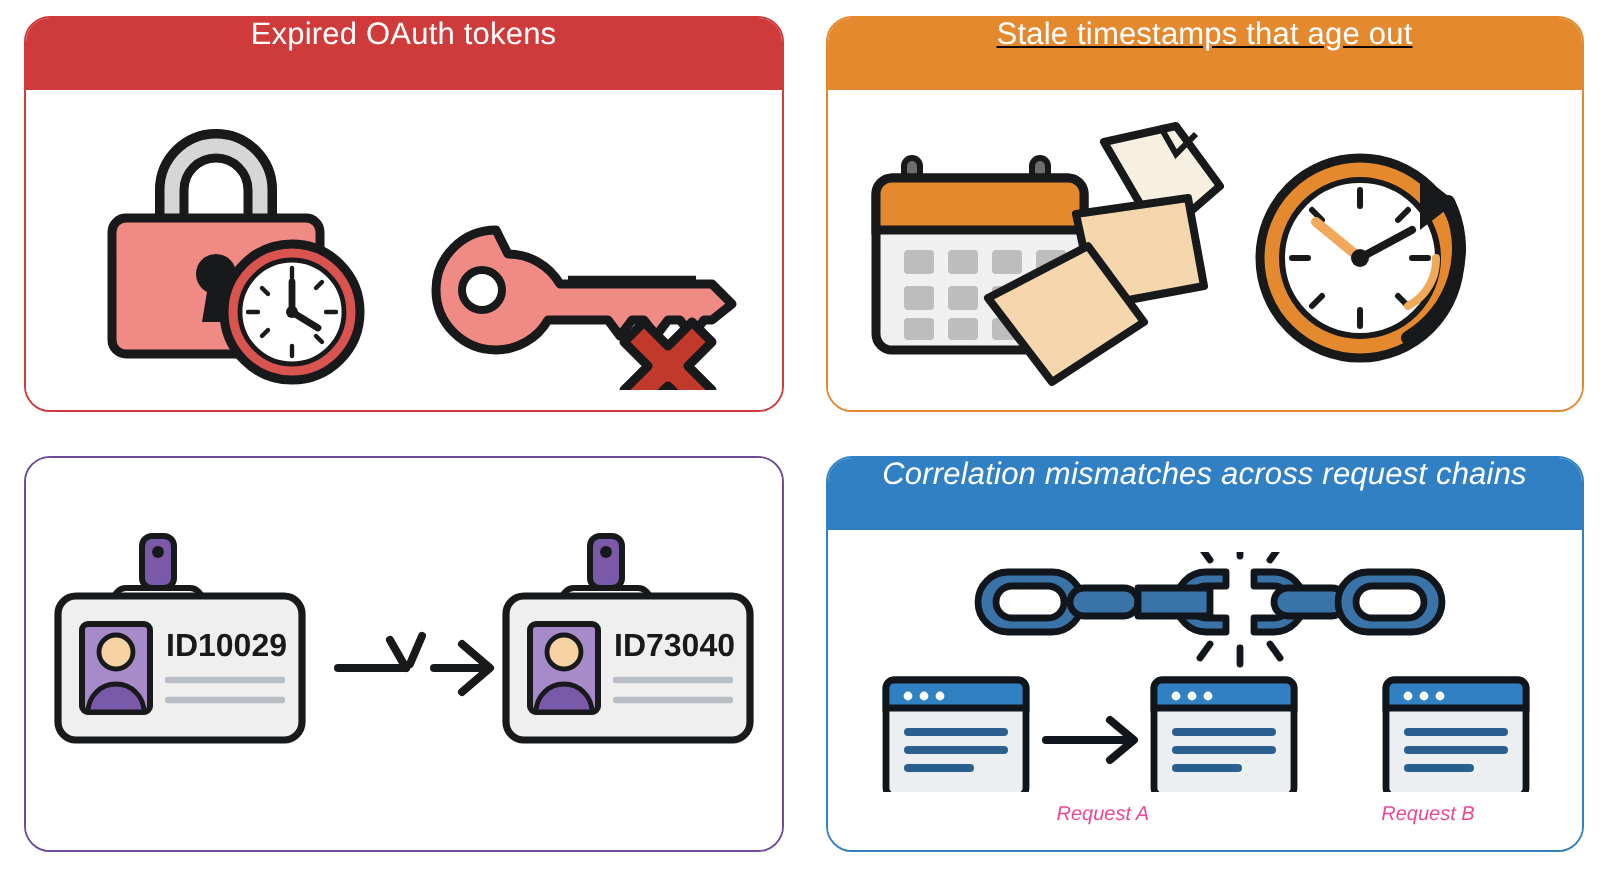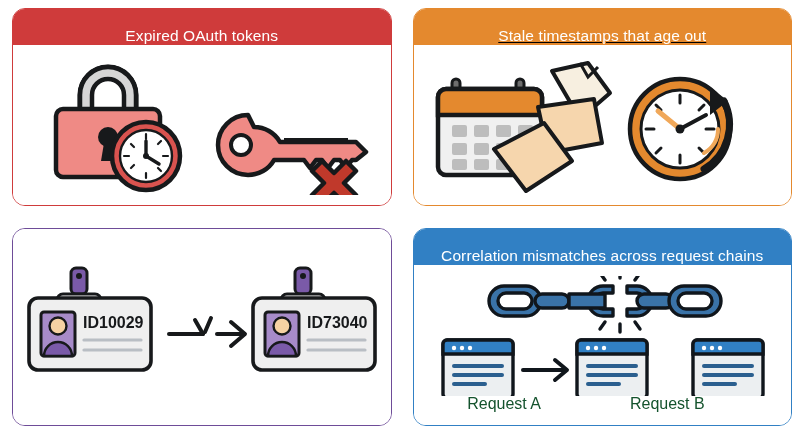--- a/index.html
+++ b/index.html
@@ -24,27 +24,27 @@
     overflow:hidden;
     display:flex;
     flex-direction:column;
     background:#ffffff;
     box-sizing:border-box;
     border:1.6px solid #cccccc;
   }
   .card.red   {border-color:#cf3b3b;}
   .card.orange{border-color:#e4892e;text-decoration:underline;}
   .card.purple{border-color:#6e4c98;}
-  .card.blue  {border-color:#3180c4;}
+  .card.blue  {border-color:#3180c4;font-style:italic;}
 
   .card-header{
     height:36px;
     flex:0 0 36px;
     display:flex;
-    align-items:flex-end;
+    align-items:flex-start;
     justify-content:center;
     color:#ffffff;
     font-size:15.5px;
     letter-spacing:.1px;
     white-space:nowrap;
   }
   .red    .card-header{background:#cf3b3b;}
   .orange .card-header{background:#e4892e;}
   .purple .card-header{background:#6e4c98;}
   .blue   .card-header{background:#3180c4;}
@@ -60,23 +60,23 @@
   .art{display:block;}
   .lbl-row{
     position:absolute;
     left:0;right:0;bottom:12px;
     display:flex;
     justify-content:space-around;
     padding:0 26px;
     box-sizing:border-box;
   }
   .lbl{
-    font-size:16px;
-    color:#14532d;
-    text-align:left;
+    font-size:10px;
+    color:#ec4899;
+    text-align:right;
     width:33%;
   }
 </style>
 </head>
 <body>
 
 <div class="grid">
 
   <div class="card red">
     <div class="card-header">

